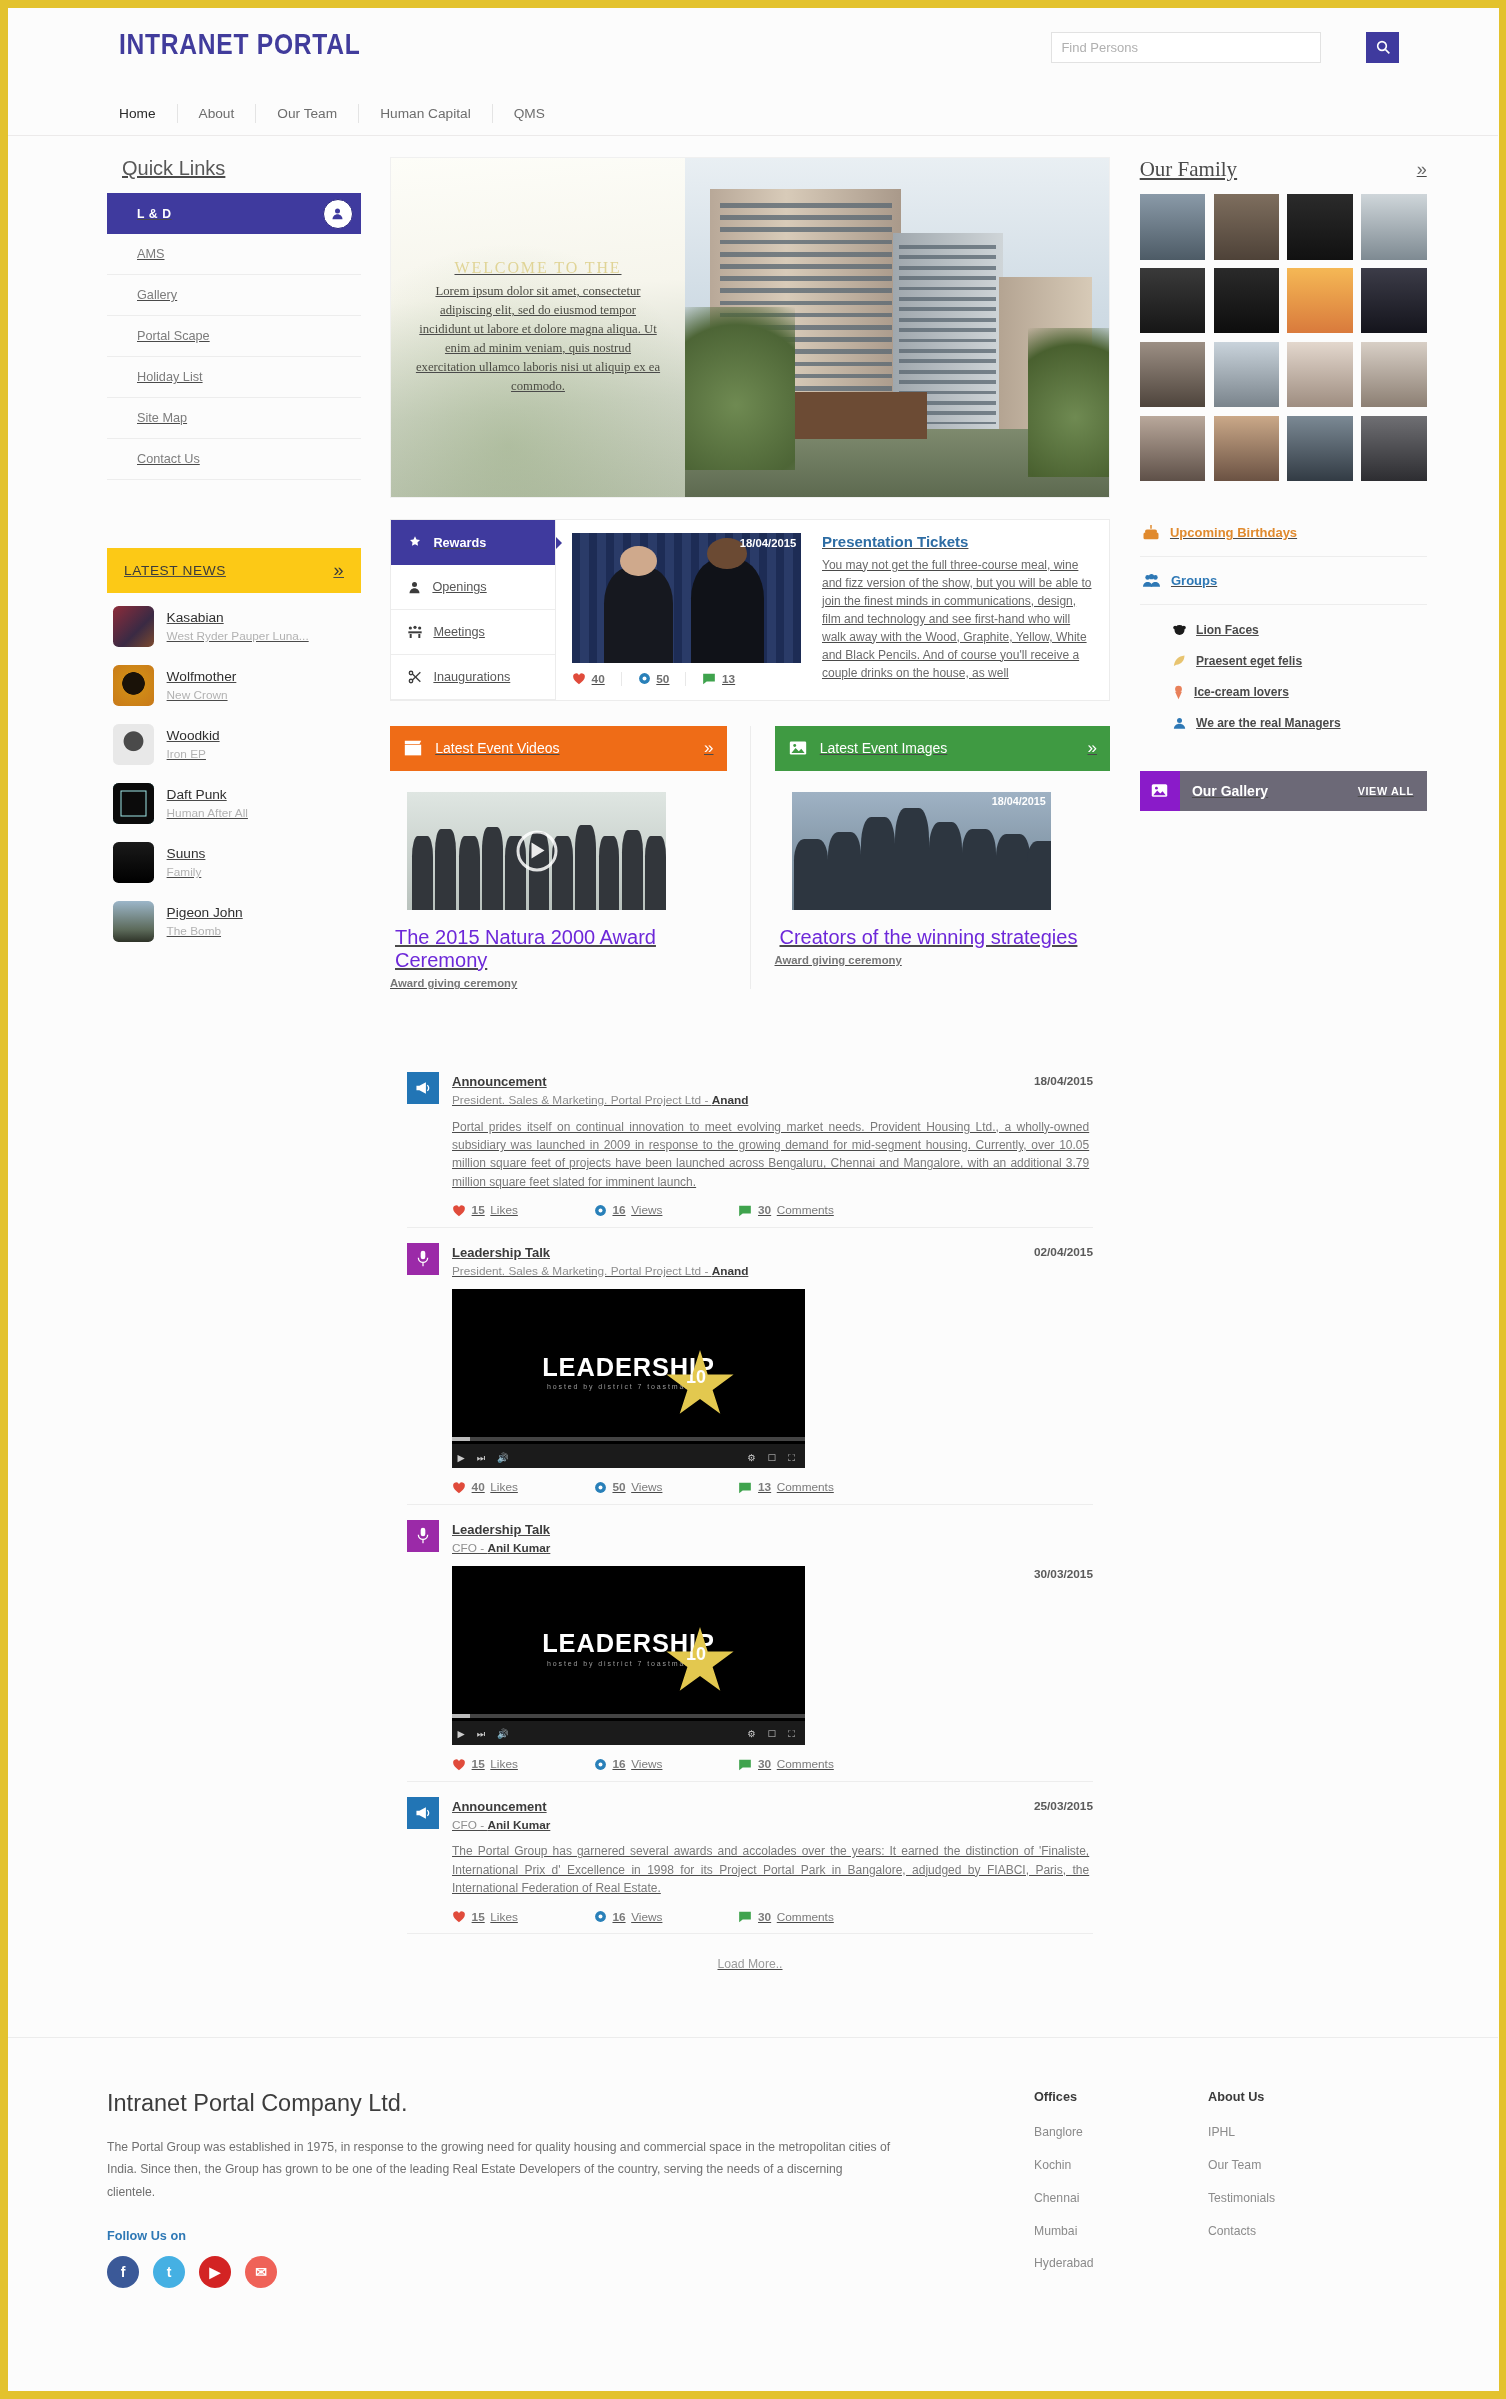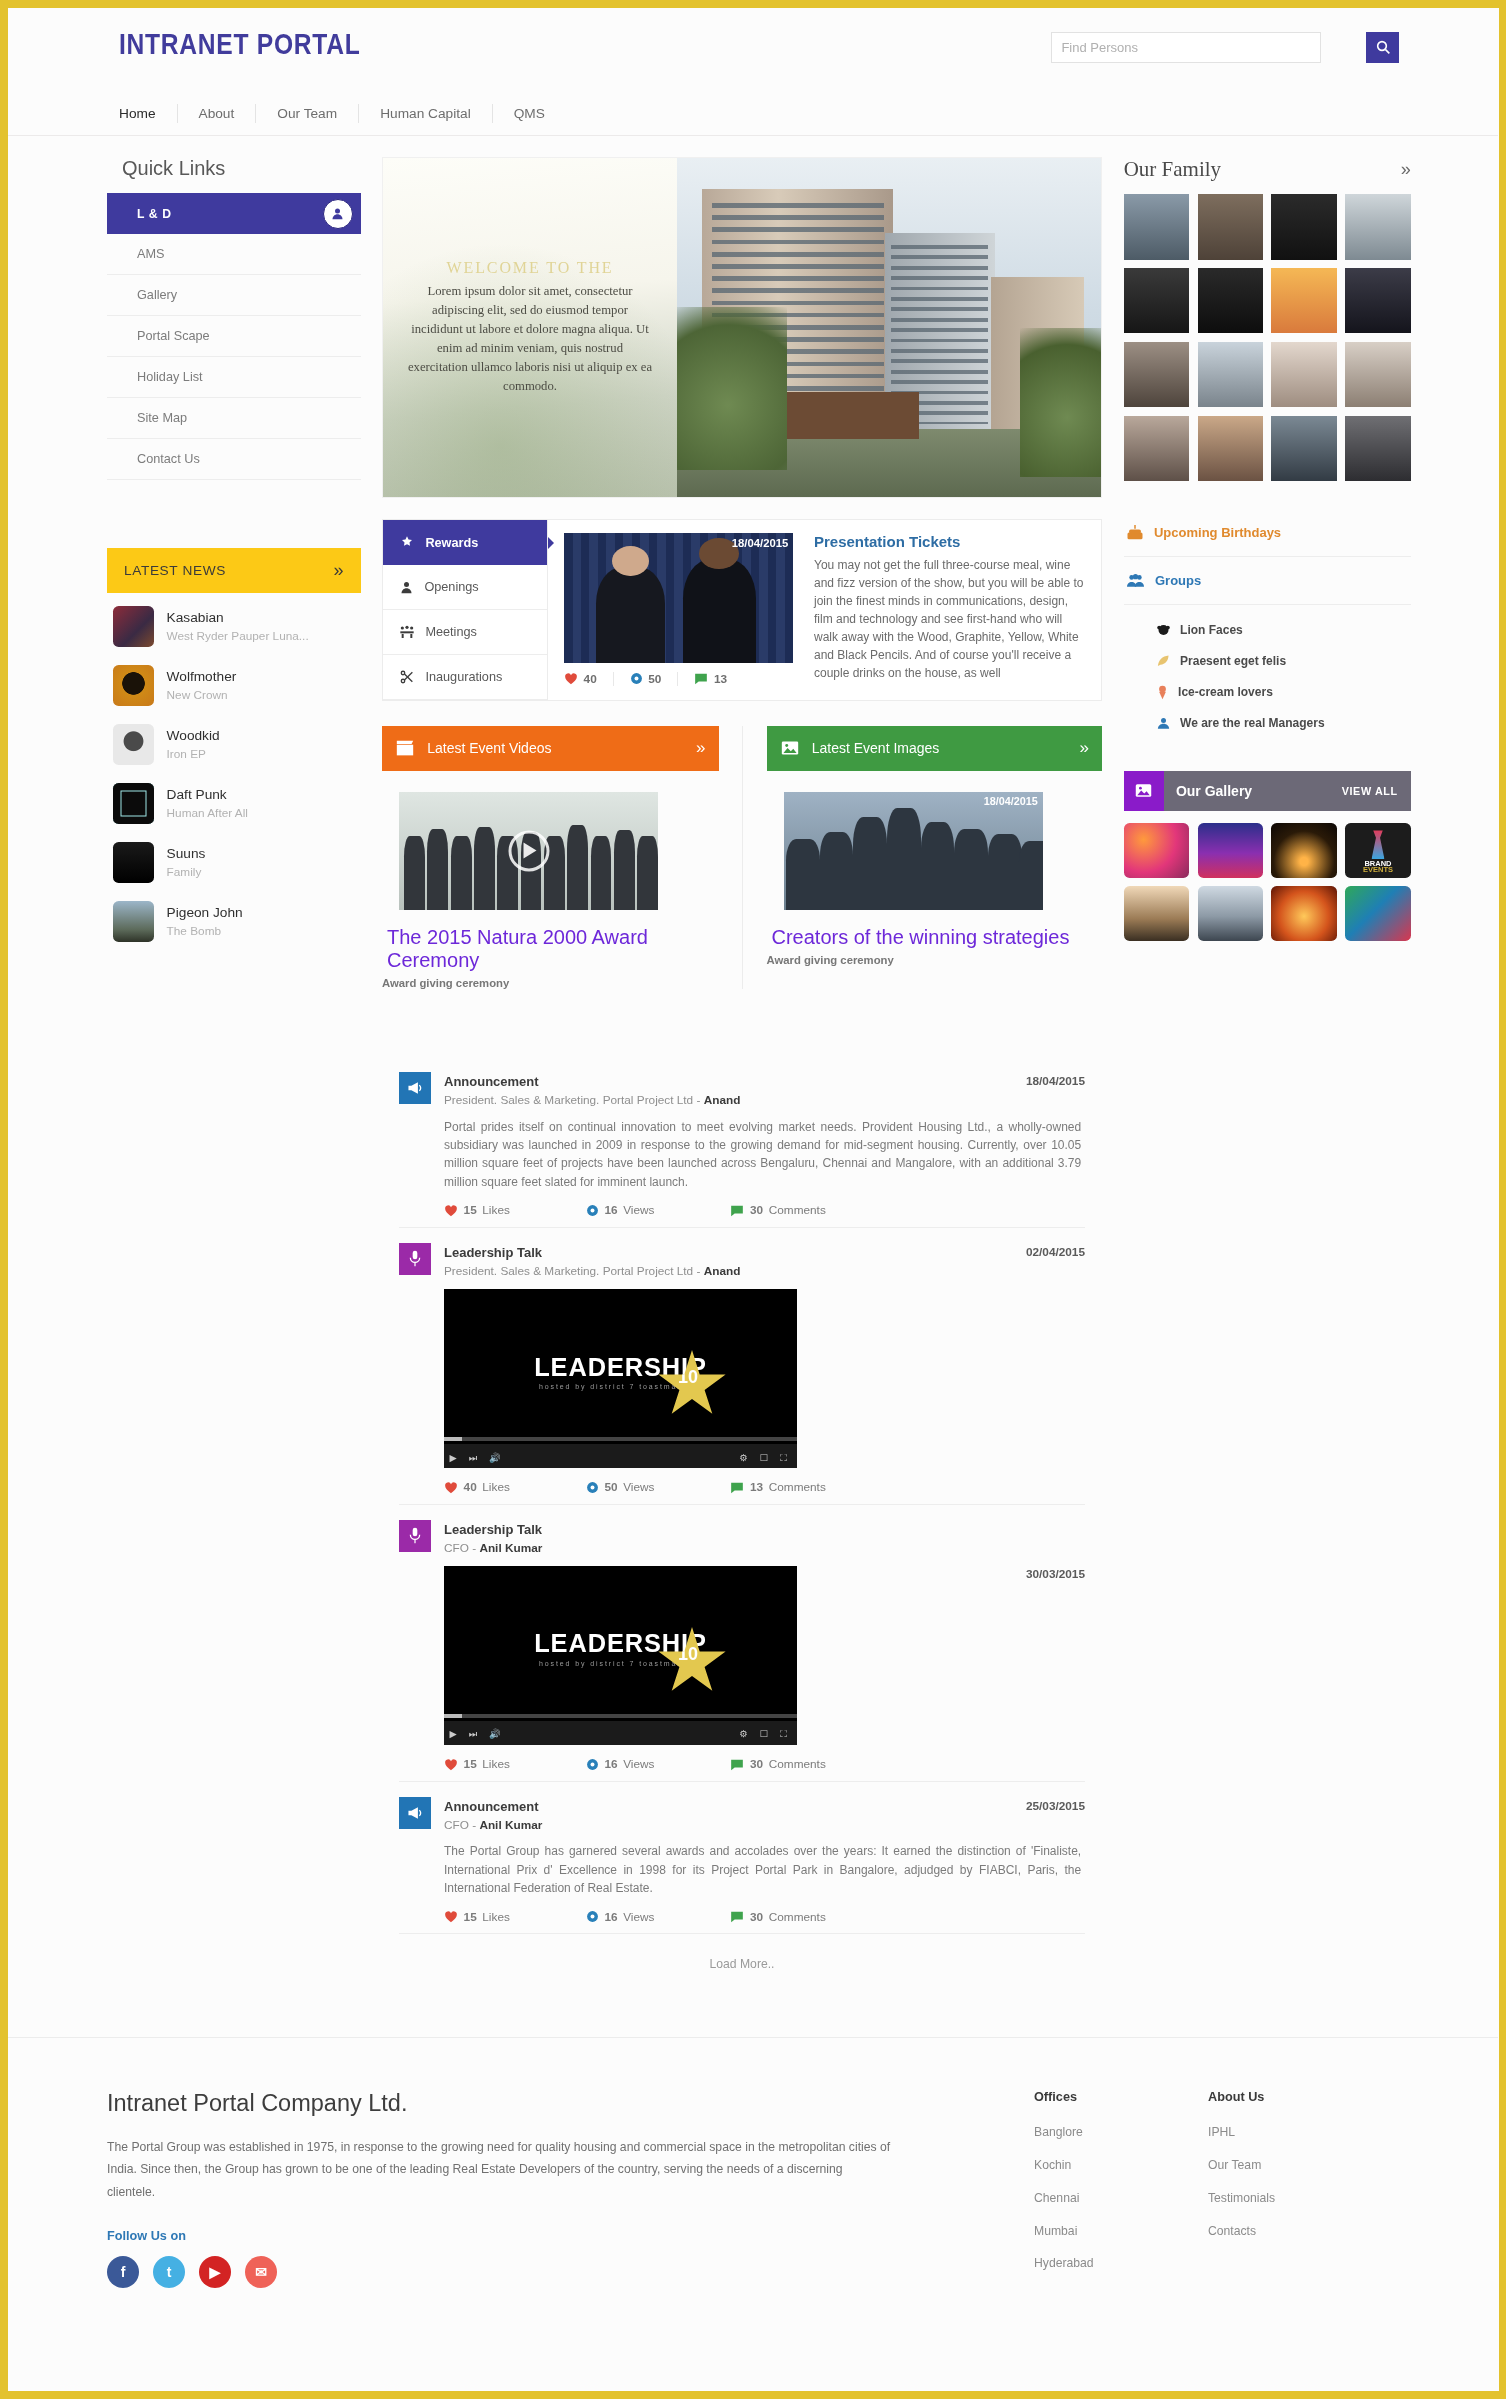--- a/index.html
+++ b/index.html
@@ -49,21 +49,21 @@
   .navbar { height:45px; border-bottom:1.9px solid #eceaea; position:relative; background:#fcfcfc;}
   .nav-list { position:absolute; left:111px; top:0; display:flex; height:45px; align-items:center; }
   .nav-list a {
     font-size:13.7px; color:#6d6d6d; text-decoration:none;
     padding:0 21px; line-height:19px; border-right:0.9px solid #e4e4e4;
   }
   .nav-list a:first-child { color:#2b2b2b; padding-left:0; }
   .nav-list a:last-child { border-right:none; }
 
   
-  .main { display:flex; padding:21px 99px 0 99px; gap:0; }
+  .main { display:flex; padding:21px 99px 0 99px; gap:8px;text-decoration:underline; }
   .col-left  { width:254px; flex:none; }
   .col-mid   { width:720px; flex:none; margin-left:21px; }
   .col-right { width:287px; flex:none; margin-left:21.7px; }
 
   
   .ql-title { font-size:20px; color:#585858; font-weight:normal; margin:0 0 13px 15px; }
   .ql-list { list-style:none; }
   .ql-list li {
     height:41px; display:flex; align-items:center; padding-left:30px;
     font-size:12.7px; color:#7c7c7c; border-bottom:0.9px solid #ededed;
@@ -831,34 +831,20 @@
         <span class="gal-ico">
           <svg width="19" height="17" viewBox="0 0 24 22" fill="#fff">
               <rect x="2" y="3" width="20" height="16" rx="2"></rect>
               <path d="M4 17l5-6 4 4 3-3 4 5z" fill="#8a1bc9"></path>
               <circle cx="8" cy="8" r="1.8" fill="#8a1bc9"></circle>
             </svg>
         </span>
         <span>Our Gallery</span>
         <span class="gal-all">VIEW ALL</span>
       </div>
-      <div class="gal-grid">
-        <div class="gal-cell" style="background:radial-gradient(circle at 30% 30%,#ff9a3c,#e2367a 55%,#8a2b5c)"></div>
-        <div class="gal-cell" style="background:linear-gradient(#2b2f8a,#8a2fb0 55%,#d1305e)"></div>
-        <div class="gal-cell" style="background:radial-gradient(circle at 50% 70%,#ffb347 8%,#2a1a08 60%,#0c0704)"></div>
-        <div class="gal-cell" style="background:#1c1c1c;position:relative">
-          <span style="position:absolute;left:50%;top:14%;transform:translateX(-50%);width:26%;height:52%;background:linear-gradient(#e23b5a,#3aa6e0);clip-path:polygon(22% 0,78% 0,62% 26%,88% 100%,12% 100%,38% 26%)"></span>
-          <span style="position:absolute;left:0;right:0;bottom:18%;text-align:center;color:#fff;font-size:7.5px;font-weight:bold">BRAND</span>
-          <span style="position:absolute;left:0;right:0;bottom:7%;text-align:center;color:#cfae3c;font-size:7.5px;font-weight:bold">EVENTS</span>
-        </div>
-        <div class="gal-cell" style="background:linear-gradient(#f0d8b8,#9b7b55 60%,#3a2f22)"></div>
-        <div class="gal-cell" style="background:linear-gradient(#cfd9e2,#8d9aa6 55%,#3d4650)"></div>
-        <div class="gal-cell" style="background:radial-gradient(circle at 50% 55%,#ffc95a,#d4541c 55%,#5c1405)"></div>
-        <div class="gal-cell" style="background:linear-gradient(135deg,#2fa85a,#1f7fb5 45%,#d9364e)"></div>
-      </div>
     </div>
   </div>
 
   <div class="footer">
     <div class="f-about">
       <div class="f-h1">Intranet Portal Company Ltd.</div>
       <div class="f-p">The Portal Group was established in 1975, in response to the growing need for quality housing and commercial space in the metropolitan cities of India. Since then, the Group has grown to be one of the leading Real Estate Developers of the country, serving the needs of a discerning clientele.</div>
       <div class="f-follow">Follow Us on</div>
       <div class="f-socials">
         <span class="soc" style="background:#3b5998">

